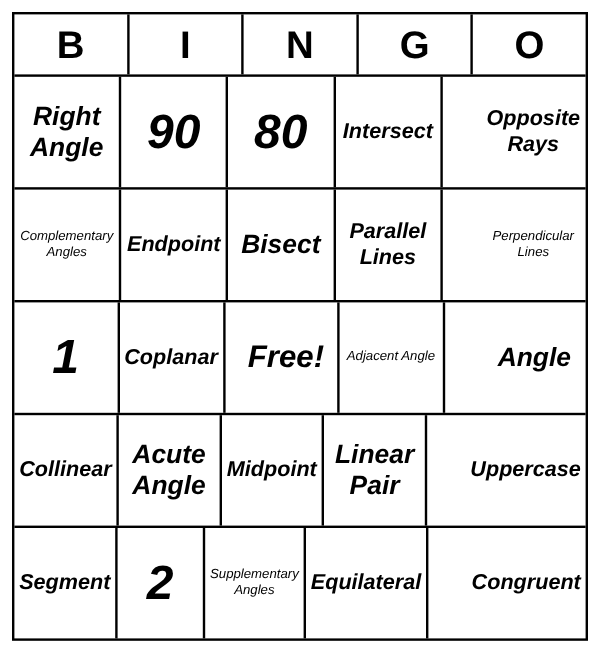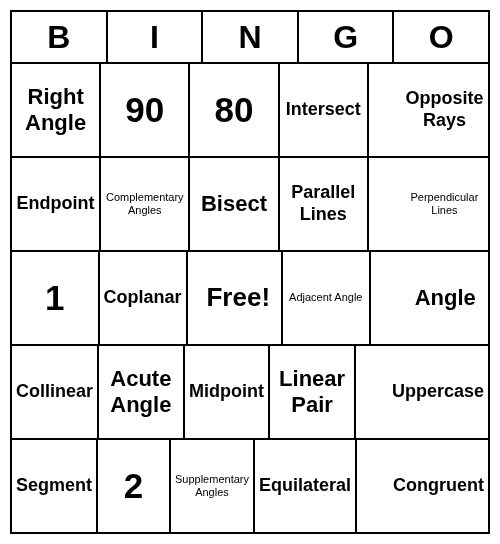--- a/index.html
+++ b/index.html
@@ -49,20 +49,21 @@
     .bingo-grid {
       flex: 1;
       display: flex;
       flex-direction: column;
     }
 
     .bingo-row {
       display: flex;
       flex: 1;
       border-bottom: 2px solid #000;
+      font-style: italic;
     }
 
     .bingo-row:last-child {
       border-bottom: none;
       border-radius: 20px;
     }
 
     .bingo-cell {
       flex: 1;
       display: flex;
@@ -87,21 +88,21 @@
     .cell-medium {
       font-size: 18px;
       font-weight: bold;
     }
 
     .cell-small {
       font-size: 11px;
     }
 
     .cell-number-large {
-      font-size: 35px;
+      font-size: 40px;
       font-weight: bold;
     }
 
     .cell-free {
       font-size: 26px;
       font-weight: bold;
       padding-left: 12px;
     }
   </style>
 </head>
@@ -117,22 +118,22 @@
     </div>
   <div class="bingo-grid">
   <div class="bingo-row">
         <div class="bingo-cell cell-large">Right Angle</div>
         <div class="bingo-cell cell-number-large">90</div>
         <div class="bingo-cell cell-number-large">80</div>
         <div class="bingo-cell cell-medium">Intersect</div>
         <div class="bingo-cell cell-medium">Opposite Rays</div>
       </div>
       <div class="bingo-row">
+        <div class="bingo-cell cell-small">Complementary Angles</div>
         <div class="bingo-cell cell-medium">Endpoint</div>
-        <div class="bingo-cell cell-small">Complementary Angles</div>
         <div class="bingo-cell cell-large">Bisect</div>
         <div class="bingo-cell cell-medium">Parallel Lines</div>
         <div class="bingo-cell cell-small">Perpendicular Lines</div>
       </div>
       <div class="bingo-row">
         <div class="bingo-cell cell-number-large">1</div>
         <div class="bingo-cell cell-medium">Coplanar</div>
         <div class="bingo-cell cell-free">Free!</div>
         <div class="bingo-cell cell-small">Adjacent Angle</div>
         <div class="bingo-cell cell-large">Angle</div>

